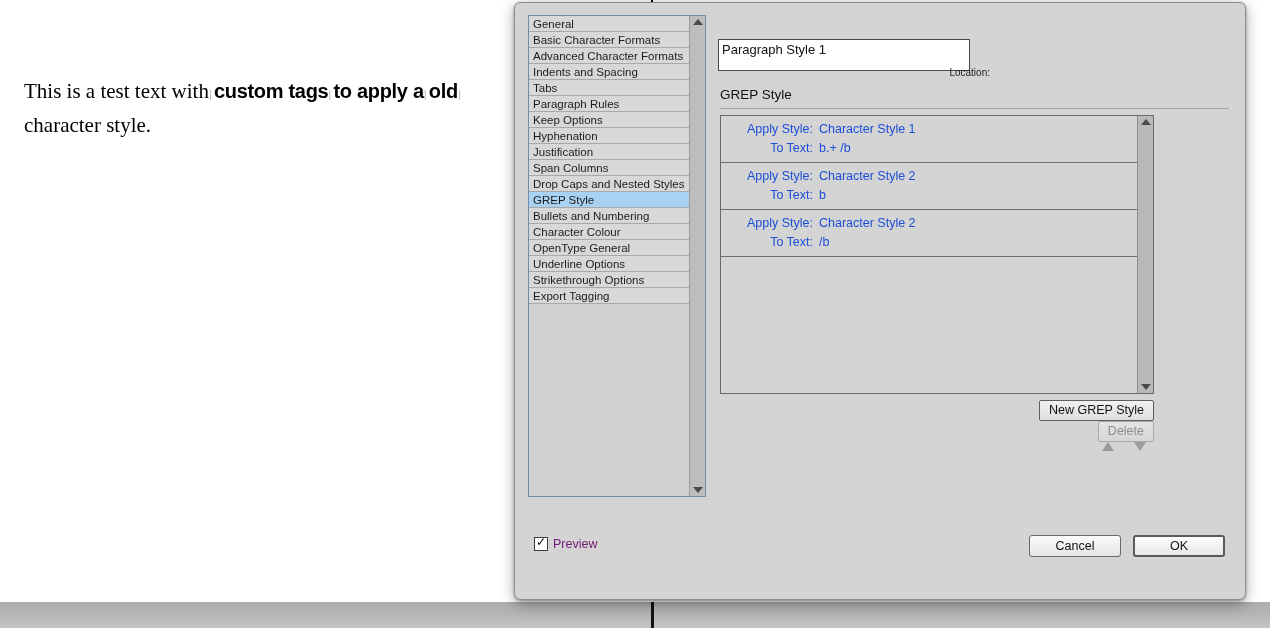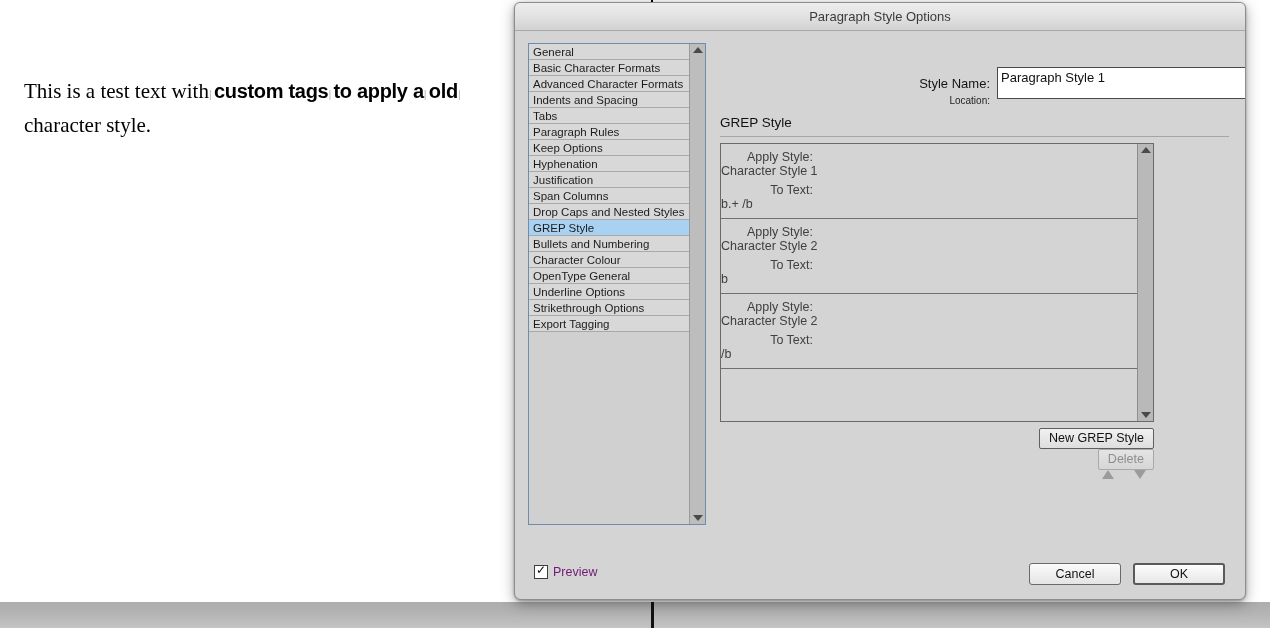--- a/index.html
+++ b/index.html
@@ -172,21 +172,21 @@
     border: 1px solid #6a6a6a;
     background: #d4d4d4;
     box-sizing: border-box;
     display: flex;
   }
   .grep-list { flex: 1; }
   .grep-entry {
     border-bottom: 1px solid #6f6f6f;
     padding: 6px 0 7px 0;
   }
-  .grep-line { display: flex; font-size: 12.5px; color: #404040; flex-direction: column; }
+  .grep-line { display: flex; font-size: 12.5px; color: #1d4ed8; }
   .grep-lbl { width: 92px; text-align: right; padding-right: 6px; }
   .grep-val { }
   .grep-line + .grep-line { margin-top: 5px; }
 
   .grep-scroll {
     width: 15px;
     background: #b9b9b9;
     border-left: 1px solid #8d8d8d;
     display: flex; flex-direction: column; justify-content: space-between;
     align-items: center;
@@ -276,23 +276,20 @@
   <div class="doc-text">
     <span>This is a test text with</span><span class="tagmark">|</span><span class="tagged">custom tags</span><span class="tagmark">|</span><span class="tagged">to apply a</span><span class="tagmark">|</span><span class="tagged">old</span><span class="tagmark">|</span><span>character style.</span>
   </div>
 
   <div class="col-guide"></div>
   <div class="bottom-band"></div>
   <div class="col-guide-lower"></div>
 
   <div class="dialog">
 
-    <div class="titlebar">
-      <div class="title">Paragraph Style Options</div>
-    </div>
 
     <div class="body">
 
       <div class="sidebar">
         <div class="sidebar-list" id="sidebar-list">
             <div class="sb-item">General</div>
             <div class="sb-item">Basic Character Formats</div>
             <div class="sb-item">Advanced Character Formats</div>
             <div class="sb-item">Indents and Spacing</div>
             <div class="sb-item">Tabs</div>
@@ -313,21 +310,20 @@
           </div>
         <div class="sb-scroll">
           <div class="arrow-up"></div>
           <div class="arrow-dn"></div>
         </div>
       </div>
 
       <div class="right">
 
         <div class="stylename-row">
-          <div class="stylename-label">Style Name:</div>
           <div class="stylename-input">Paragraph Style 1</div>
         </div>
 
         <div class="location-row">
           <div class="location-label">Location:</div>
           <div class="location-value"></div>
         </div>
 
         <div class="section-title">GREP Style</div>
         <div class="section-rule"></div>

